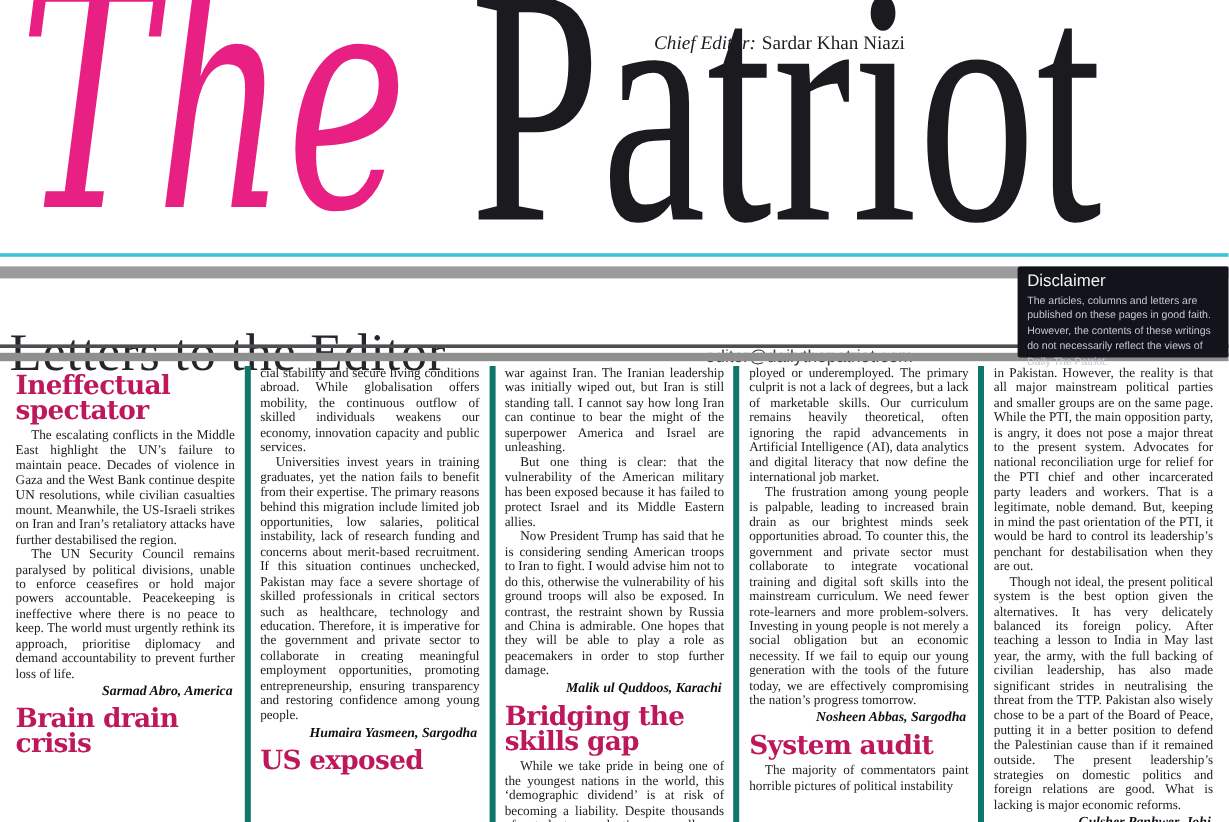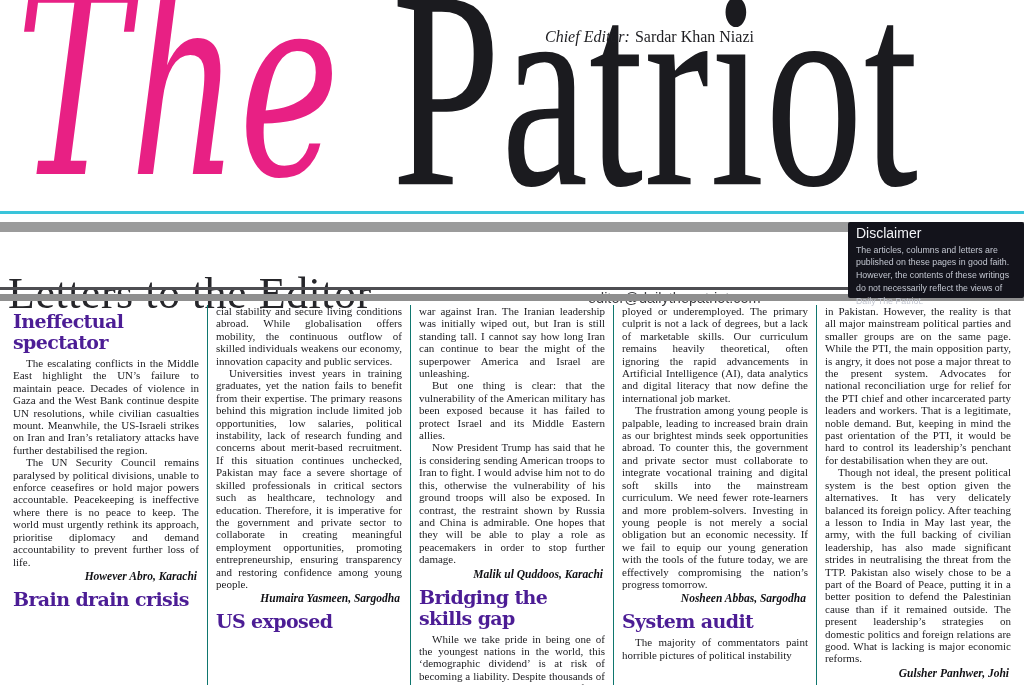--- a/index.html
+++ b/index.html
@@ -56,25 +56,25 @@
     text-align:left;
   }
   .disclaimer-title { font:14px/1.25 "Liberation Sans", sans-serif; color:#f2f3f6; }
   .disclaimer-body  { font:8.8px/1.45 "Liberation Sans", sans-serif; margin-top:1px; }
   
   .columns {
     position:absolute; top:301px; left:0; width:1024px; height:384px;
     display:flex; box-sizing:border-box; padding:4px 5px 0; overflow:hidden;
   }
   .col { flex:1 1 0; padding:0 8px; overflow:hidden; }
-  .col + .col { border-left:1px solid #0f766e; }
+  .col + .col { border-left:5px solid #0f766e; }
   .heading {
     font-family:"DejaVu Serif", serif; font-weight:bold;
-    font-size:19px; line-height:21px; letter-spacing:-0.6px;
-    margin:6px 0 4px; color:#4c1d95;
+    font-size:22px; line-height:21px; letter-spacing:-0.6px;
+    margin:6px 0 4px; color:#be185d;
   }
   .para {
     font:11px/12.4px "Liberation Serif", serif;
     text-align:justify; text-indent:13px; color:#1b1b1f; margin:0;
   }
   .para.noindent { text-indent:0; }
   .signature {
     font:bold italic 11.5px/14px "Liberation Serif", serif;
     text-align:right; margin:1px 2px 1px 0; color:#101014;
   }
@@ -106,21 +106,21 @@
   <aside class="disclaimer">
     <div class="disclaimer-title">Disclaimer</div>
     <div class="disclaimer-body">The articles, columns and letters are published on these pages in good faith. However, the contents of these writings do not necessarily reflect the views of Daily The Patriot.</div>
   </aside>
 
   <main class="columns" id="columns">
       <div class="col">
         <div class="heading">Ineffectual spectator</div>
         <div class="para">The escalating conflicts in the Middle East highlight the UN’s failure to maintain peace. Decades of violence in Gaza and the West Bank continue despite UN resolutions, while civilian casualties mount. Meanwhile, the US-Israeli strikes on Iran and Iran’s retaliatory attacks have further destabilised the region.</div>
         <div class="para">The UN Security Council remains paralysed by political divisions, unable to enforce ceasefires or hold major powers accountable. Peacekeeping is ineffective where there is no peace to keep. The world must urgently rethink its approach, prioritise diplomacy and demand accountability to prevent further loss of life.</div>
-        <div class="signature">However Abro, Karachi</div>
+        <div class="signature">Sarmad Abro, America</div>
         <div class="heading">Brain drain crisis</div>
       </div>
       <div class="col">
         <div class="para noindent">cial stability and secure living conditions abroad. While globalisation offers mobility, the continuous outflow of skilled individuals weakens our economy, innovation capacity and public services.</div>
         <div class="para">Universities invest years in training graduates, yet the nation fails to benefit from their expertise. The primary reasons behind this migration include limited job opportunities, low salaries, political instability, lack of research funding and concerns about merit-based recruitment. If this situation continues unchecked, Pakistan may face a severe shortage of skilled professionals in critical sectors such as healthcare, technology and education. Therefore, it is imperative for the government and private sector to collaborate in creating meaningful employment opportunities, promoting entrepreneurship, ensuring transparency and restoring confidence among young people.</div>
         <div class="signature">Humaira Yasmeen, Sargodha</div>
         <div class="heading">US exposed</div>
       </div>
       <div class="col">
         <div class="para noindent">war against Iran. The Iranian leadership was initially wiped out, but Iran is still standing tall. I cannot say how long Iran can continue to bear the might of the superpower America and Israel are unleashing.</div>

